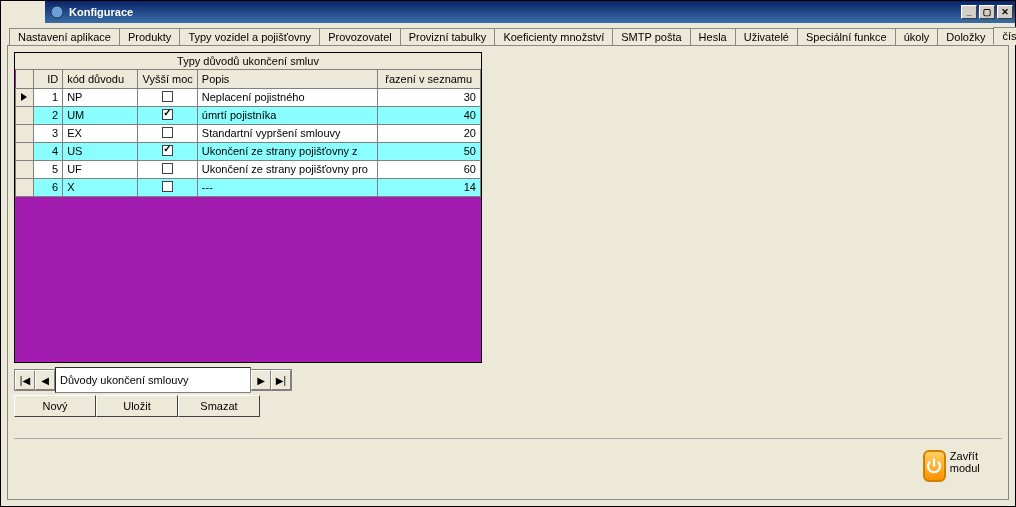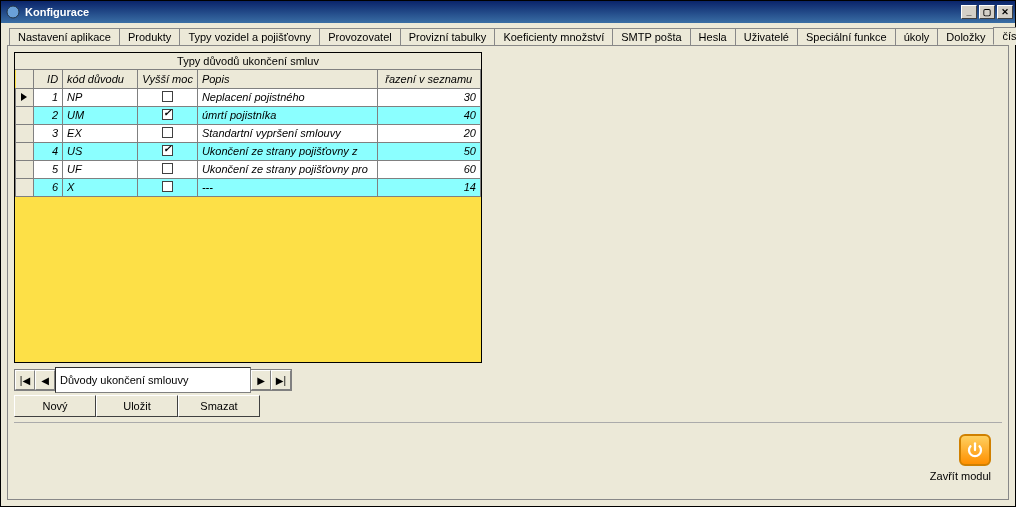--- a/index.html
+++ b/index.html
@@ -19,20 +19,21 @@
     flex-direction: column;
   }
   .titlebar {
     height: 22px;
     background: linear-gradient(#0a246a, #3a6ea5);
     color: #fff;
     display: flex;
     align-items: center;
     padding: 0 2px 0 4px;
     font-weight: bold;
+    margin-left: 44px;
   }
   .titlebar .icon-slot {
     width: 16px; height: 16px;
     margin-right: 4px;
     display: inline-flex; align-items: center; justify-content: center;
     font-size: 12px;
   }
   .titlebar .title { flex: 1; }
   .titlebar .winbtns { display: flex; gap: 2px; }
   .winbtn {
@@ -122,23 +123,22 @@
   .grid tbody tr td { background: #fff; }
   .grid tbody tr:nth-child(2) td,
   .grid tbody tr:nth-child(4) td,
   .grid tbody tr:nth-child(6) td { background: #8bffff; }
   .grid tbody tr:nth-child(2) td.rowhead,
   .grid tbody tr:nth-child(4) td.rowhead,
   .grid tbody tr:nth-child(6) td.rowhead { background: #ece9d8; }
   .grid tbody td.rowhead { background: #ece9d8 !important; }
   .grid-body-wrap {
     height: 292px;
-    background: #fde047;
+    background: #a21caf;
     overflow: hidden;
-    font-style: italic;
   }
   .chk {
     display: inline-block;
     width: 11px; height: 11px;
     border: 1px solid #404040;
     background: #fff;
     position: relative;
   }
   .chk.on::after {
     content: "✓";
@@ -200,21 +200,21 @@
     padding: 1px 3px;
     font-family: inherit; font-size: 11px;
   }
   .footer {
     display:flex; justify-content:flex-end;
     padding: 6px;
     border-top: 1px inset #fff;
   }
   .close-mod {
     width: 78px;
-    display:flex; flex-direction:column; align-items:flex-end;
+    display:flex; flex-direction:row; align-items:flex-start;
     gap:4px;
     cursor:pointer;
     border: 1px solid transparent;
     padding: 4px;
   }
   .power-icon {
     width: 32px; height: 32px;
     border: 2px solid #d08000;
     border-radius: 6px;
     background: linear-gradient(#ffd060, #ff9000);

